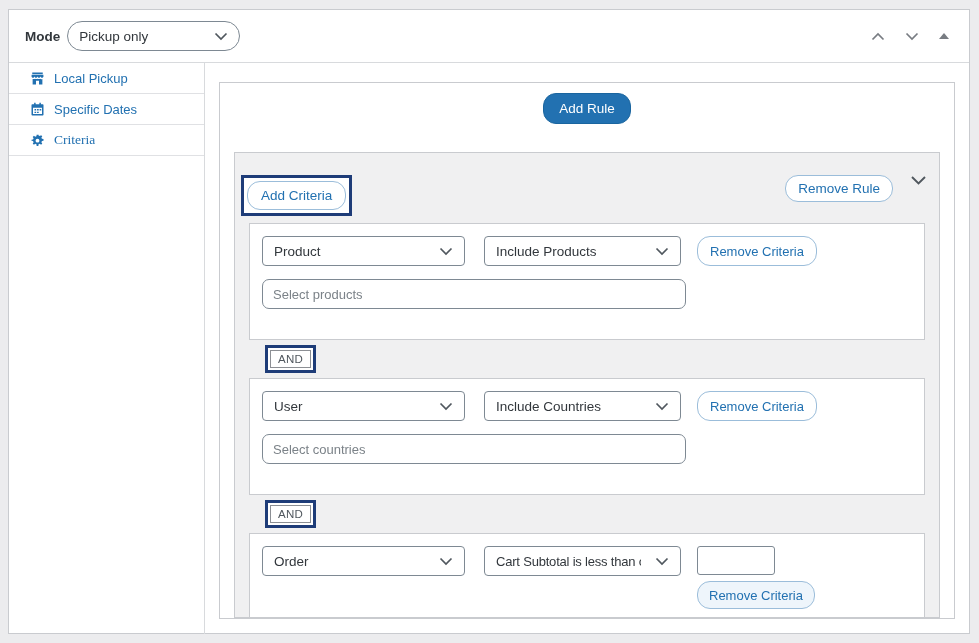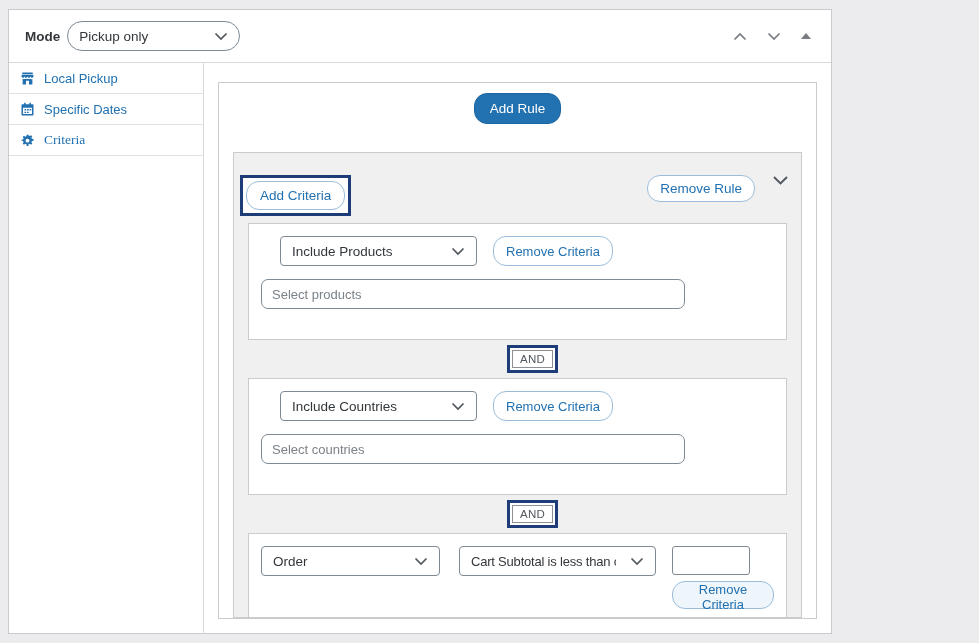--- a/index.html
+++ b/index.html
@@ -1,38 +1,38 @@
 <!DOCTYPE html>
 <html style="--accent-blue: #2271b1; --highlight-navy: #1e3c78; --panel-gray: #f0f0f1; --page-bg: #ececee;"><head>
 <meta charset="utf-8">
 <style>
   * { box-sizing: border-box; margin: 0; padding: 0; font-family: "Liberation Sans", sans-serif; }
   html,body { width: 979px; height: 643px; }
   body { background: var(--page-bg, #ececee); position: relative; overflow: hidden; }
 
-  .postbox { position: absolute; left: 8px; top: 9px; width: 824px; height: 625px;
+  .postbox { position: absolute; left: 8px; top: 9px; width: 962px; height: 625px;
              background: #fff; border: 1px solid #c9cbcf; }
 
   
   .pb-header { height: 53px; display: flex; align-items: center; padding: 0 18px 0 16px;
                border-bottom: 1px solid #d8dadd; }
   .mode-label { font-weight: 700; font-size: 13.5px; color: #32373c; }
   .select { display: flex; align-items: center; border: 1px solid #7e8993; border-radius: 4px;
             background: #fff; height: 30px; padding: 0 11px; font-size: 13.5px; color: #32373c;
             cursor: pointer; }
   .select .sel-text { flex: 1; white-space: nowrap; overflow: hidden; }
   .select svg { flex: none; margin-left: 6px; }
   .mode-select { width: 173px; margin-left: 7px; border-radius: 15px; }
   .pb-controls { margin-left: auto; display: flex; align-items: center; gap: 16px; }
   .ctl { background: none; border: none; cursor: pointer; display: flex; align-items: center; padding: 2px; }
 
   
   .pb-body { display: flex; height: 571px; }
   .sidebar { width: 196px; border-right: 1px solid #d8dadd; }
-  .side-item { height: 31px; display: flex; align-items: center; gap: 9px; padding-left: 11px;
+  .side-item { height: 31px; display: flex; align-items: center; gap: 9px; padding-left: 21px;
                border-bottom: 1px solid #e0e1e4; color: var(--accent-blue, #2271b1);
                font-size: 13px; cursor: pointer; }
   .side-item svg { flex: none; }
   .side-item.active .side-label { font-family: "Liberation Serif", serif; font-size: 13.5px; }
 
   
   .main { flex: 1; padding: 19px 14px 15px; }
   .main-panel { height: 100%; border: 1px solid #c9cbcf; background: #fff; padding-top: 10px; }
   .add-rule-row { display: flex; justify-content: center; }
   .btn { cursor: pointer; border-radius: 13px; font-size: 13.5px; }
@@ -52,21 +52,21 @@
   .crit-box.pad-bottom { padding-bottom: 30px; }
   .crit-row { display: flex; align-items: flex-start; }
   .sel-type { width: 203px; }
   .sel-cond { width: 197px; margin-left: 19px; gap: 8px; }
   .sel-cond3 .sel-text { font-size: 13px; letter-spacing: -0.2px; }
   .btn-remove { margin-left: 16px; height: 30px; padding: 0 12px; font-size: 13px; }
   .token-input { margin-top: 13px; width: 424px; height: 30px; border: 1px solid #7e8993;
                  border-radius: 7px; padding: 0 10px; font-size: 13px; color: #32373c; display: block; }
   .token-input::placeholder { color: #7b8288; }
 
-  .and-row { display: flex; justify-content: center; align-items: center; margin: 5px 12px; padding-left: 30px; }
+  .and-row { display: flex; align-items: center; margin: 5px 0; padding-left: 30px; }
   .and-hl { border: 3px solid var(--highlight-navy, #1e3c78); background: #fff; padding: 2px; }
   .and-badge { display: block; border: 1px solid #8c8f94; background: #fff; color: #50575e;
                font-size: 11.5px; padding: 2px 7px; letter-spacing: .3px; }
 
   .col3 { margin-left: 16px; display: flex; flex-direction: column; align-items: flex-start; }
   .small-input { width: 78px; height: 29px; border: 1px solid #7e8993; border-radius: 3px;
                  padding: 0 8px; font-size: 13px; }
   .btn-remove3 { margin-top: 6px; height: 28px; padding: 0 11px; font-size: 13px; background: #eef5fb; }
 </style>
 </head>
@@ -142,39 +142,51 @@
             <button class="btn btn-secondary remove-rule">Remove Rule</button>
             <span class="rule-chevron">
               <svg width="17" height="11" viewBox="0 0 17 11">
                   <path d="M2 2 L8.5 8.5 L15 2" fill="none" stroke="#50575e" stroke-width="1.9"></path>
                 </svg>
             </span>
           </div>
 
           <div class="crit-box pad-bottom">
             <div class="crit-row">
+              <div class="select sel-type">
+                <span class="sel-text">Product</span>
+                <svg width="14" height="9" viewBox="0 0 14 9">
+                    <path d="M1.5 1.5 L7 7 L12.5 1.5" fill="none" stroke="#50575e" stroke-width="1.7"></path>
+                  </svg>
+              </div>
               <div class="select sel-cond">
                 <span class="sel-text">Include Products</span>
                 <svg width="14" height="9" viewBox="0 0 14 9">
                     <path d="M1.5 1.5 L7 7 L12.5 1.5" fill="none" stroke="#50575e" stroke-width="1.7"></path>
                   </svg>
               </div>
               <button class="btn btn-secondary btn-remove">Remove Criteria</button>
             </div>
             <input class="token-input" type="text" placeholder="Select products" style="">
           </div>
 
           <div class="and-row">
             <span class="and-hl">
               <span class="and-badge">AND</span>
             </span>
           </div>
 
           <div class="crit-box pad-bottom">
             <div class="crit-row">
+              <div class="select sel-type">
+                <span class="sel-text">User</span>
+                <svg width="14" height="9" viewBox="0 0 14 9">
+                    <path d="M1.5 1.5 L7 7 L12.5 1.5" fill="none" stroke="#50575e" stroke-width="1.7"></path>
+                  </svg>
+              </div>
               <div class="select sel-cond">
                 <span class="sel-text">Include Countries</span>
                 <svg width="14" height="9" viewBox="0 0 14 9">
                     <path d="M1.5 1.5 L7 7 L12.5 1.5" fill="none" stroke="#50575e" stroke-width="1.7"></path>
                   </svg>
               </div>
               <button class="btn btn-secondary btn-remove">Remove Criteria</button>
             </div>
             <input class="token-input" type="text" placeholder="Select countries" style="">
           </div>

